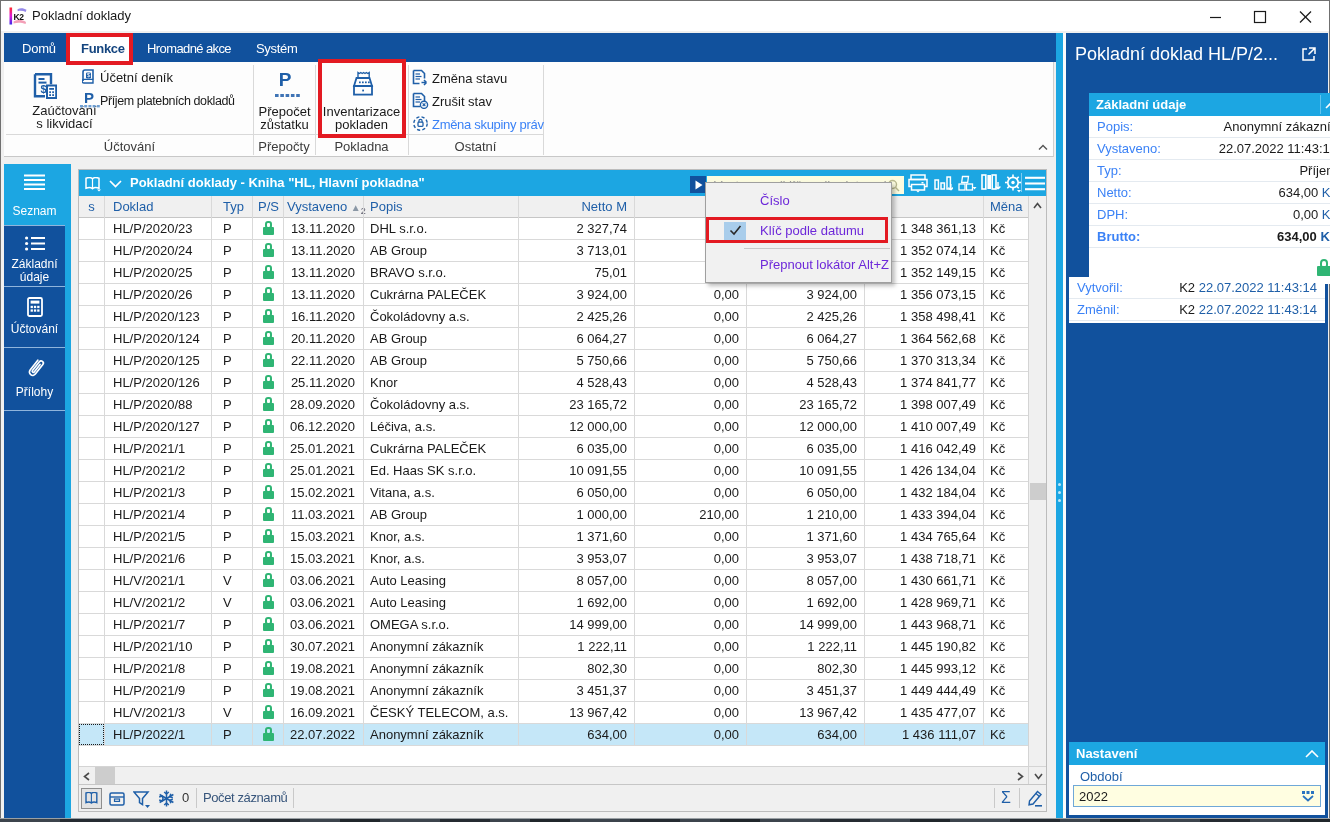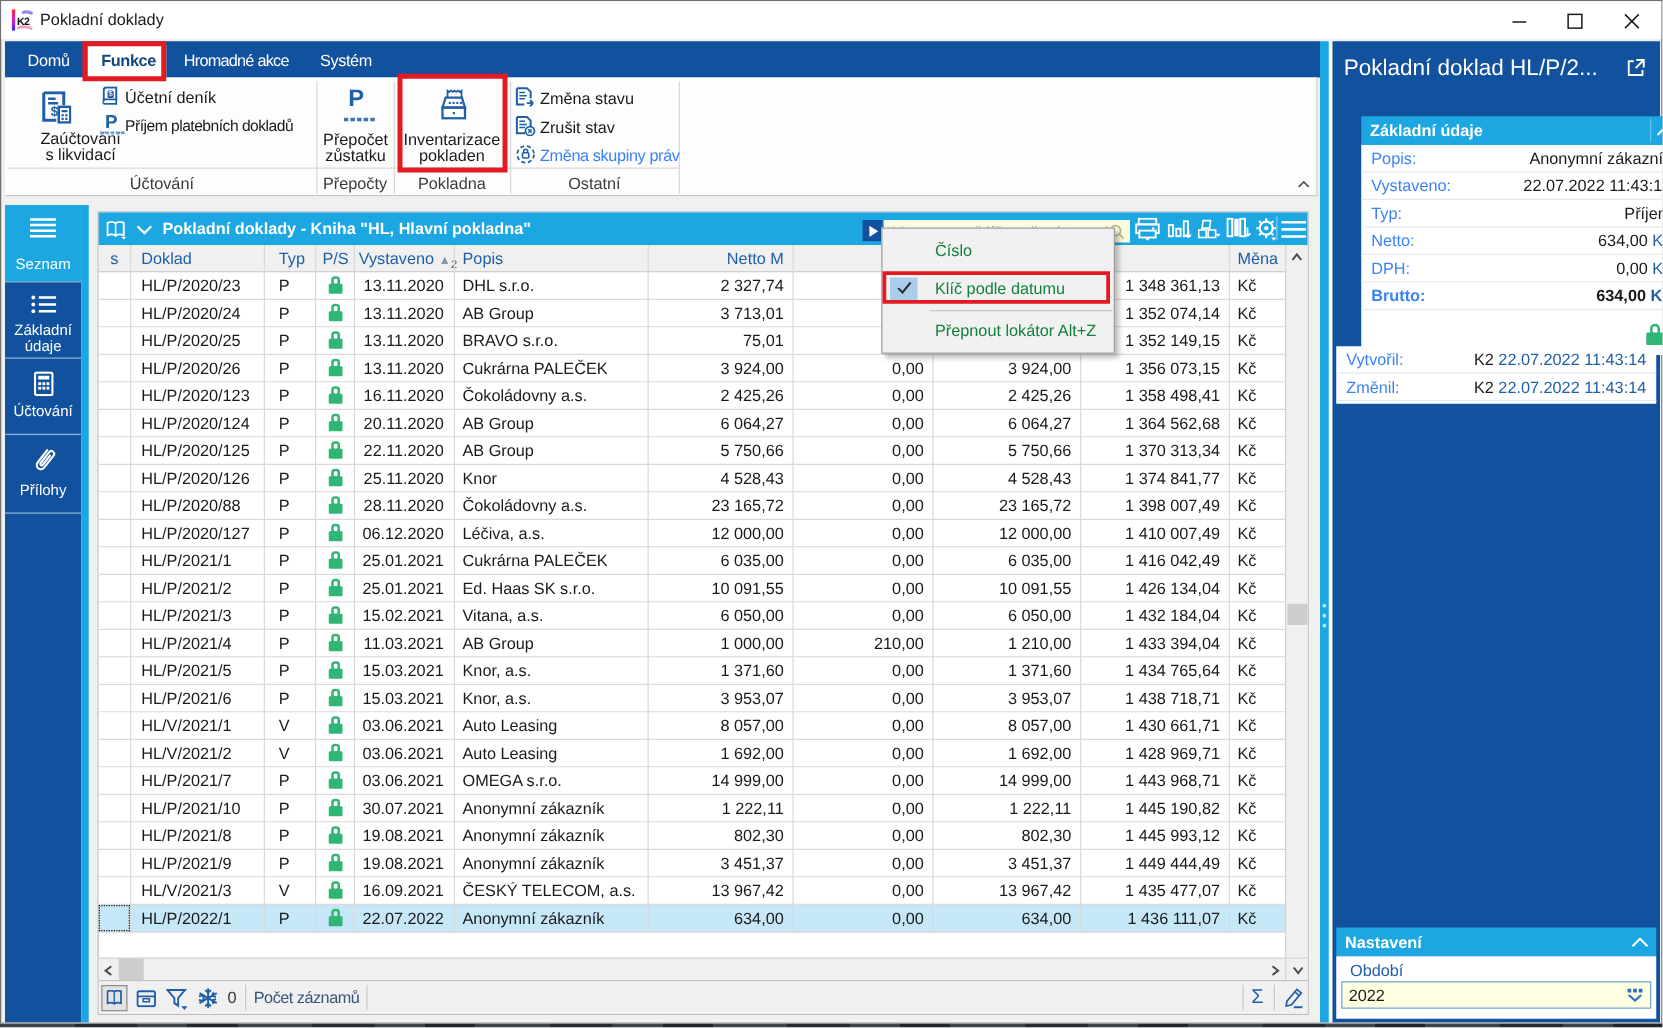--- a/index.html
+++ b/index.html
@@ -58,21 +58,21 @@
   #rpanel { position:absolute; left:1066px; top:33px; width:262px; height:785px; background:#11519d; }
   .pbox { position:absolute; left:3px; width:256px; }
   .phead { height:23px; background:#1ca6e2; color:#fff; font-weight:bold; line-height:23px; padding-left:7px; position:relative; }
   .pbody { background:#fff; position:relative; }
   .prow { height:22px; position:relative; border-bottom:1px solid #e4eaf0; margin:0 0px; }
   .prow .lab { position:absolute; left:8px; top:0; line-height:22px; color:#3b82f6; }
   .prow .val { position:absolute; right:8px; top:0; line-height:22px; color:#1a1a1a; white-space:nowrap; }
 
   
   #menu { position:absolute; left:705px; top:182px; width:187px; height:101px; background:#f1f1f1; border:1px solid #9f9f9f; box-shadow:3px 3px 4px rgba(0,0,0,0.25); }
-  .mitem { position:absolute; left:0; width:100%; height:22px; line-height:22px; color:#15803d; }
+  .mitem { position:absolute; left:12px; width:100%; height:22px; line-height:22px; color:#6d28d9; }
   .redbox { position:absolute; border:4px solid #e31a22; background:transparent; }
 </style>
 </head>
 <body>
 <div id="win"></div>
 
 <div id="titlebar">
   <svg class="abs" style="left:8px;top:6px" width="18" height="18" viewBox="0 0 18 18">
     <defs>
       <linearGradient id="k2bar" x1="0" y1="0" x2="0" y2="1">
@@ -477,21 +477,21 @@
         <div class="cell c-zus rt">1 374 841,77</div>
         <div class="cell c-men">Kč</div>
       </div>
     <div class="row" style="top:224px;">
         <div class="cell c-dok">HL/P/2020/88</div>
         <div class="cell c-typ">P</div>
         <div class="cell c-ps">
           <div class="lockr"></div>
           <div class="lockb"></div>
         </div>
-        <div class="cell c-vys rt">28.11.2020</div>
+        <div class="cell c-vys rt">28.09.2020</div>
         <div class="cell c-pop">Čokoládovny a.s.</div>
         <div class="cell c-net rt">23 165,72</div>
         <div class="cell c-dph rt">0,00</div>
         <div class="cell c-bru rt">23 165,72</div>
         <div class="cell c-zus rt">1 398 007,49</div>
         <div class="cell c-men">Kč</div>
       </div>
     <div class="row" style="top:246px;">
         <div class="cell c-dok">HL/P/2020/127</div>
         <div class="cell c-typ">P</div>

